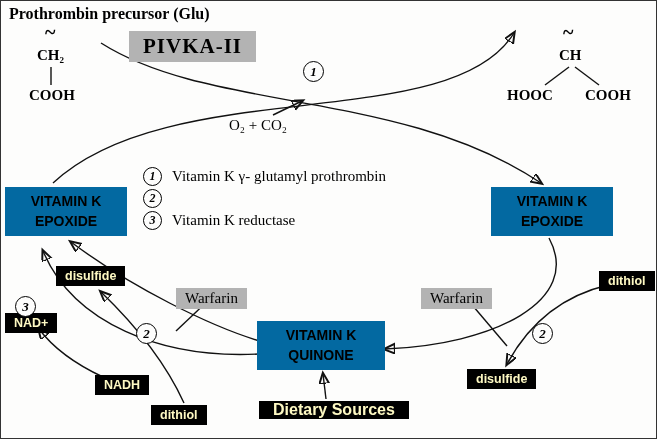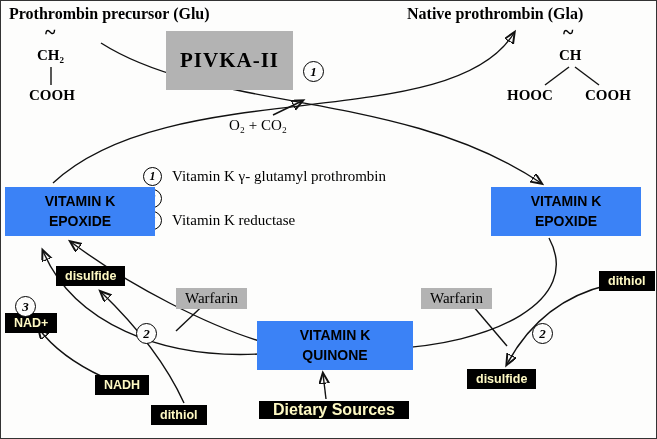--- a/index.html
+++ b/index.html
@@ -5,25 +5,25 @@
   html,body{margin:0;padding:0;background:#ffffff;}
   .canvas{
     position:relative;width:657px;height:439px;background:#fdfdfc;
     border:1px solid #333;box-sizing:border-box;overflow:hidden;
     font-family:"Liberation Serif",serif;color:#000;
   }
   .abs{position:absolute;}
   .title{font-weight:bold;font-size:16px;white-space:nowrap;}
   .pivka{
     background:#b3b3b3;font-weight:bold;font-size:21px;letter-spacing:1px;
-    padding:17px 14px;white-space:nowrap;margin-left:37px;
+    padding:3px 14px;white-space:nowrap;
   }
   .node{
-    background:#3b82f6;font-family:"Liberation Sans",sans-serif;font-weight:bold;
-    font-size:14px;text-align:center;line-height:1.4;padding:5px 20px;
+    background:#0369a1;font-family:"Liberation Sans",sans-serif;font-weight:bold;
+    font-size:14px;text-align:center;line-height:1.4;padding:5px 6px;
   }
   .node span{display:block;}
   .black-box{
     background:#000;color:#fef9c3;font-family:"Liberation Sans",sans-serif;
     font-weight:bold;font-size:12.5px;text-align:center;padding:3px 9px;white-space:nowrap;
   }
   .warfarin{
     background:#b3b3b3;font-size:15px;padding:2px 9px;white-space:nowrap;
   }
   .circle-num{
@@ -75,21 +75,20 @@
     <path d="M 258,353 C 160,358 72,322 42,250" marker-end="url(#ah)"></path>
 
     <path d="M 325,398 L 322,373" marker-end="url(#ah)"></path>
 
     <line x1="50" y1="66" x2="50" y2="84"></line>
     <line x1="568" y1="66" x2="544" y2="84"></line>
     <line x1="574" y1="66" x2="598" y2="84"></line>
   </svg>
 
   <div class="abs title" style="left:8px;top:4px;">Prothrombin precursor (Glu)</div>
-  <div class="abs title" style="left:406px;top:4px;">Native prothrombin (Gla)</div>
 
   <div class="abs pivka" style="left:128px;top:30px;">PIVKA-II</div>
 
   <div class="abs tilde" style="left:44px;top:26px;">~</div>
   <div class="abs chem" style="left:36px;top:46px;">CH₂</div>
   <div class="abs chem" style="left:28px;top:86px;">COOH</div>
 
   <div class="abs tilde" style="left:562px;top:26px;">~</div>
   <div class="abs chem" style="left:558px;top:46px;">CH</div>
   <div class="abs chem" style="left:506px;top:86px;">HOOC</div>

